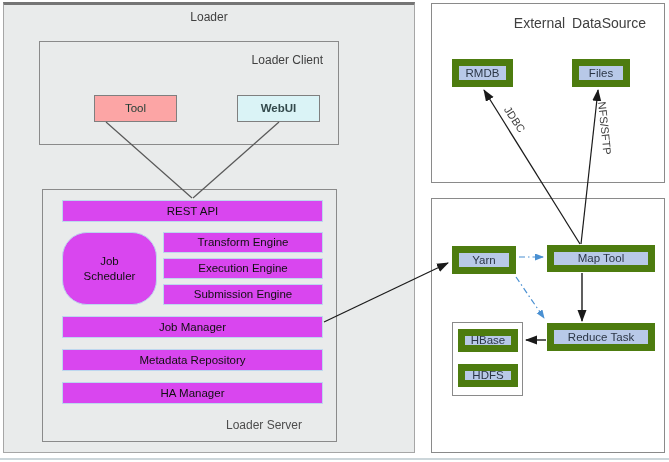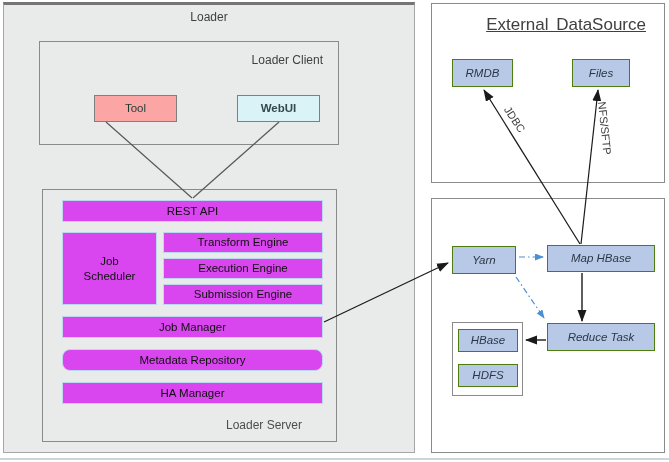--- a/index.html
+++ b/index.html
@@ -15,39 +15,39 @@
   .server-box{left:42px;top:189px;width:295px;height:253px;border:1px solid #8a8a8a;}
   .external-box{left:431px;top:3px;width:234px;height:180px;background:#fff;border:1px solid #8a8a8a;}
   .cluster-box{left:431px;top:198px;width:234px;height:255px;background:#fff;border:1px solid #8a8a8a;}
   .storage-box{left:452px;top:322px;width:71px;height:74px;background:#fff;border:1px solid #8a8a8a;}
 
   
   .title{color:#404040;font-size:12px;text-align:center;}
   .loader-title{left:3px;top:10px;width:412px;}
   .client-title{left:39px;top:53px;width:284px;text-align:right;}
   .server-title{left:42px;top:418px;width:260px;text-align:right;color:#4d4d4d;}
-  .external-title{left:431px;top:15px;width:215px;text-align:right;font-size:17px;word-spacing:3px;text-decoration:underline;}
+  .external-title{left:431px;top:15px;width:215px;text-align:right;font-size:14px;word-spacing:3px;}
 
   
   .node{display:flex;align-items:center;justify-content:center;
     font-size:11.5px;color:#222;text-align:center;line-height:1.25;}
   .blue{background:#d946ef;border:1px solid #bdd7ee;color:#101010;}
   .green{background:#fca5a5;border:1px solid #7f7f7f;color:#1c3b32;margin-left:32px;}
   .cyan{background:#daf3f6;border:1px solid #7f7f7f;color:#33494c;}
-  .peri{background:#b8c9e8;border:1px solid #4d7c0f;color:#2b3646;font-style:italic;}
+  .peri{background:#b8c9e8;border:7px solid #4d7c0f;color:#2b3646;}
 
   .tool{left:62px;top:95px;width:83px;height:27px;}
   .webui{left:237px;top:95px;width:83px;height:27px;font-weight:bold;}
   .rest-api{left:62px;top:200px;width:261px;height:22px;}
   .job-scheduler{left:62px;top:232px;width:95px;height:73px;}
   .eng-transform{left:163px;top:232px;width:160px;height:21px;}
   .eng-execution{left:163px;top:258px;width:160px;height:21px;}
   .eng-submission{left:163px;top:284px;width:160px;height:21px;}
   .job-manager{left:62px;top:316px;width:261px;height:22px;}
-  .metadata-repo{left:62px;top:349px;width:261px;height:22px;border-radius:8px;}
+  .metadata-repo{left:62px;top:349px;width:261px;height:22px;}
   .ha-manager{left:62px;top:382px;width:261px;height:22px;}
 
   .rmdb{left:452px;top:59px;width:61px;height:28px;}
   .files{left:572px;top:59px;width:58px;height:28px;}
   .yarn{left:452px;top:246px;width:64px;height:28px;}
   .map-task{left:547px;top:245px;width:108px;height:27px;}
   .reduce-task{left:547px;top:323px;width:108px;height:28px;}
   .hbase{left:458px;top:329px;width:60px;height:23px;}
   .hdfs{left:458px;top:364px;width:60px;height:23px;}
 
@@ -68,37 +68,37 @@
   <div class="abs loader-box"></div>
   <div class="abs title loader-title">Loader</div>
 
   <div class="abs client-box"></div>
   <div class="abs title client-title">Loader Client</div>
   <div class="abs node green tool">Tool</div>
   <div class="abs node cyan webui">WebUI</div>
 
   <div class="abs server-box"></div>
   <div class="abs node blue rest-api">REST API</div>
-  <div class="abs node blue job-scheduler" style="padding:16px 16px;">Job Scheduler</div>
+  <div class="abs node blue job-scheduler" style="padding:16px 16px;border-radius:25px;">Job Scheduler</div>
   <div class="abs node blue eng-transform">Transform Engine</div>
   <div class="abs node blue eng-execution">Execution Engine</div>
   <div class="abs node blue eng-submission">Submission Engine</div>
   <div class="abs node blue job-manager">Job Manager</div>
   <div class="abs node blue metadata-repo">Metadata Repository</div>
   <div class="abs node blue ha-manager">HA Manager</div>
   <div class="abs title server-title">Loader Server</div>
 
   <div class="abs external-box"></div>
   <div class="abs title external-title">External DataSource</div>
   <div class="abs node peri rmdb">RMDB</div>
   <div class="abs node peri files">Files</div>
 
   <div class="abs cluster-box"></div>
   <div class="abs node peri yarn">Yarn</div>
-  <div class="abs node peri map-task">Map HBase</div>
+  <div class="abs node peri map-task">Map Tool</div>
   <div class="abs node peri reduce-task">Reduce Task</div>
   <div class="abs storage-box"></div>
   <div class="abs node peri hbase">HBase</div>
   <div class="abs node peri hdfs">HDFS</div>
 
   <svg class="wires" viewBox="0 0 669 462">
     <defs>
       <marker id="arrBlack" markerUnits="userSpaceOnUse" markerWidth="13" markerHeight="10" refX="11" refY="4.5" orient="auto">
         <path d="M0,0 L12,4.5 L0,9 Z" fill="#1a1a1a"></path>
       </marker>

